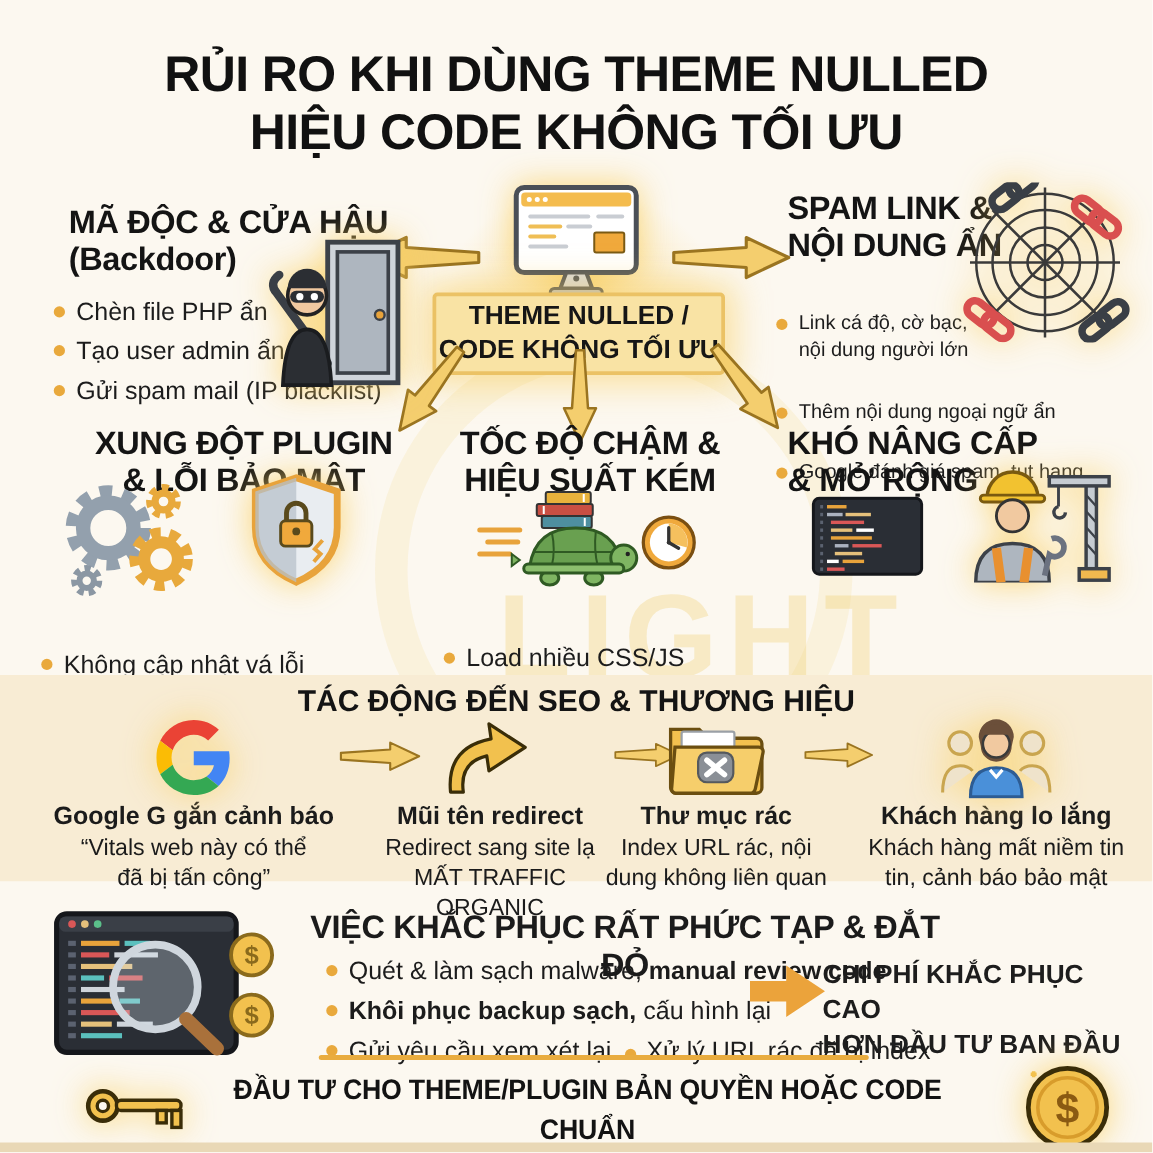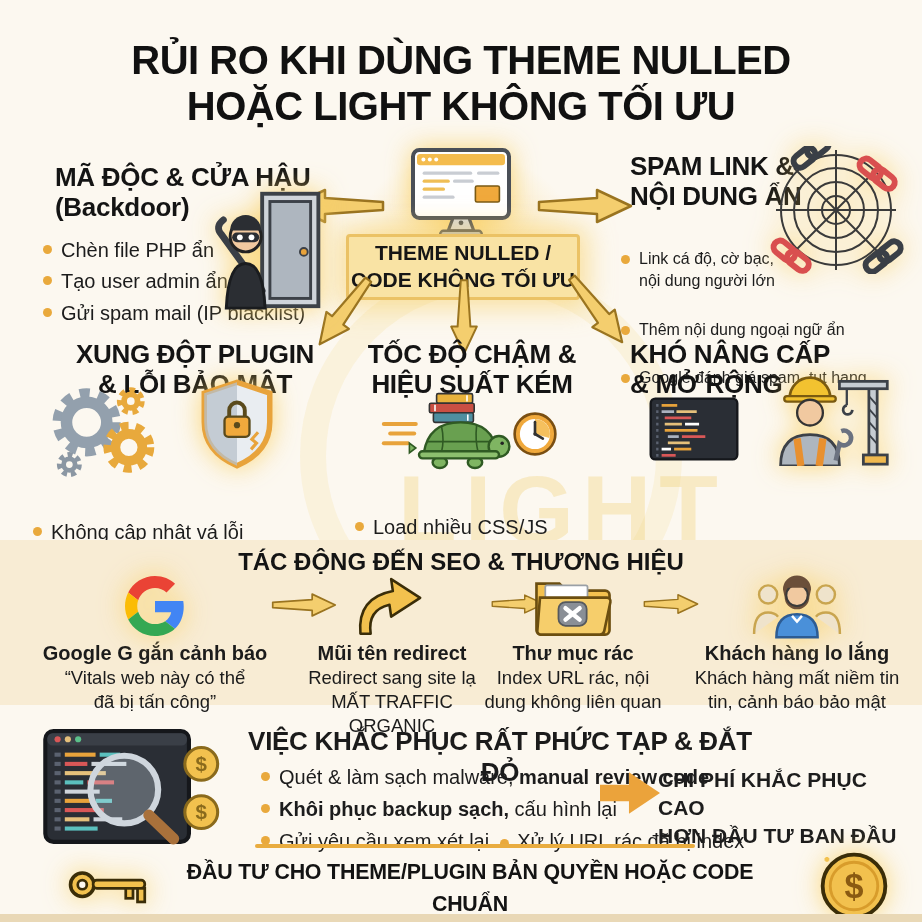--- a/index.html
+++ b/index.html
@@ -50,21 +50,21 @@
 </svg>
 
 <div class="poster">
 
   <div class="abs wm-ring" style="left:300px;top:265px;width:330px;height:330px"></div>
   <div class="abs wm-text" style="left:398px;top:455px">LIGHT</div>
   <div class="abs wm-sub" style="left:540px;top:588px">Nhanh - Chuẩn</div>
 
   <div class="abs title" style="left:0;top:38px;width:922px">
     <div>RỦI RO KHI DÙNG THEME NULLED</div>
-    <div>HOẶC LIGHT KHÔNG TỐI ƯU</div>
+    <div>HIỆU CODE KHÔNG TỐI ƯU</div>
   </div>
 
   <div class="abs softglow" style="left:320px;top:125px;width:290px;height:200px"></div>
 
   <svg class="abs glow" style="left:393px;top:146px" width="136" height="96" viewBox="0 0 140 120">
     <rect x="10" y="5" width="120" height="85" rx="8" fill="#ffffff" stroke="#4a4f57" stroke-width="5"></rect>
     <rect x="15" y="10" width="110" height="14" rx="4" fill="#F4BC4E"></rect>
     <circle cx="23" cy="17" r="2.5" fill="#fff"></circle>
       <circle cx="31" cy="17" r="2.5" fill="#fff"></circle>
       <circle cx="39" cy="17" r="2.5" fill="#fff"></circle>

